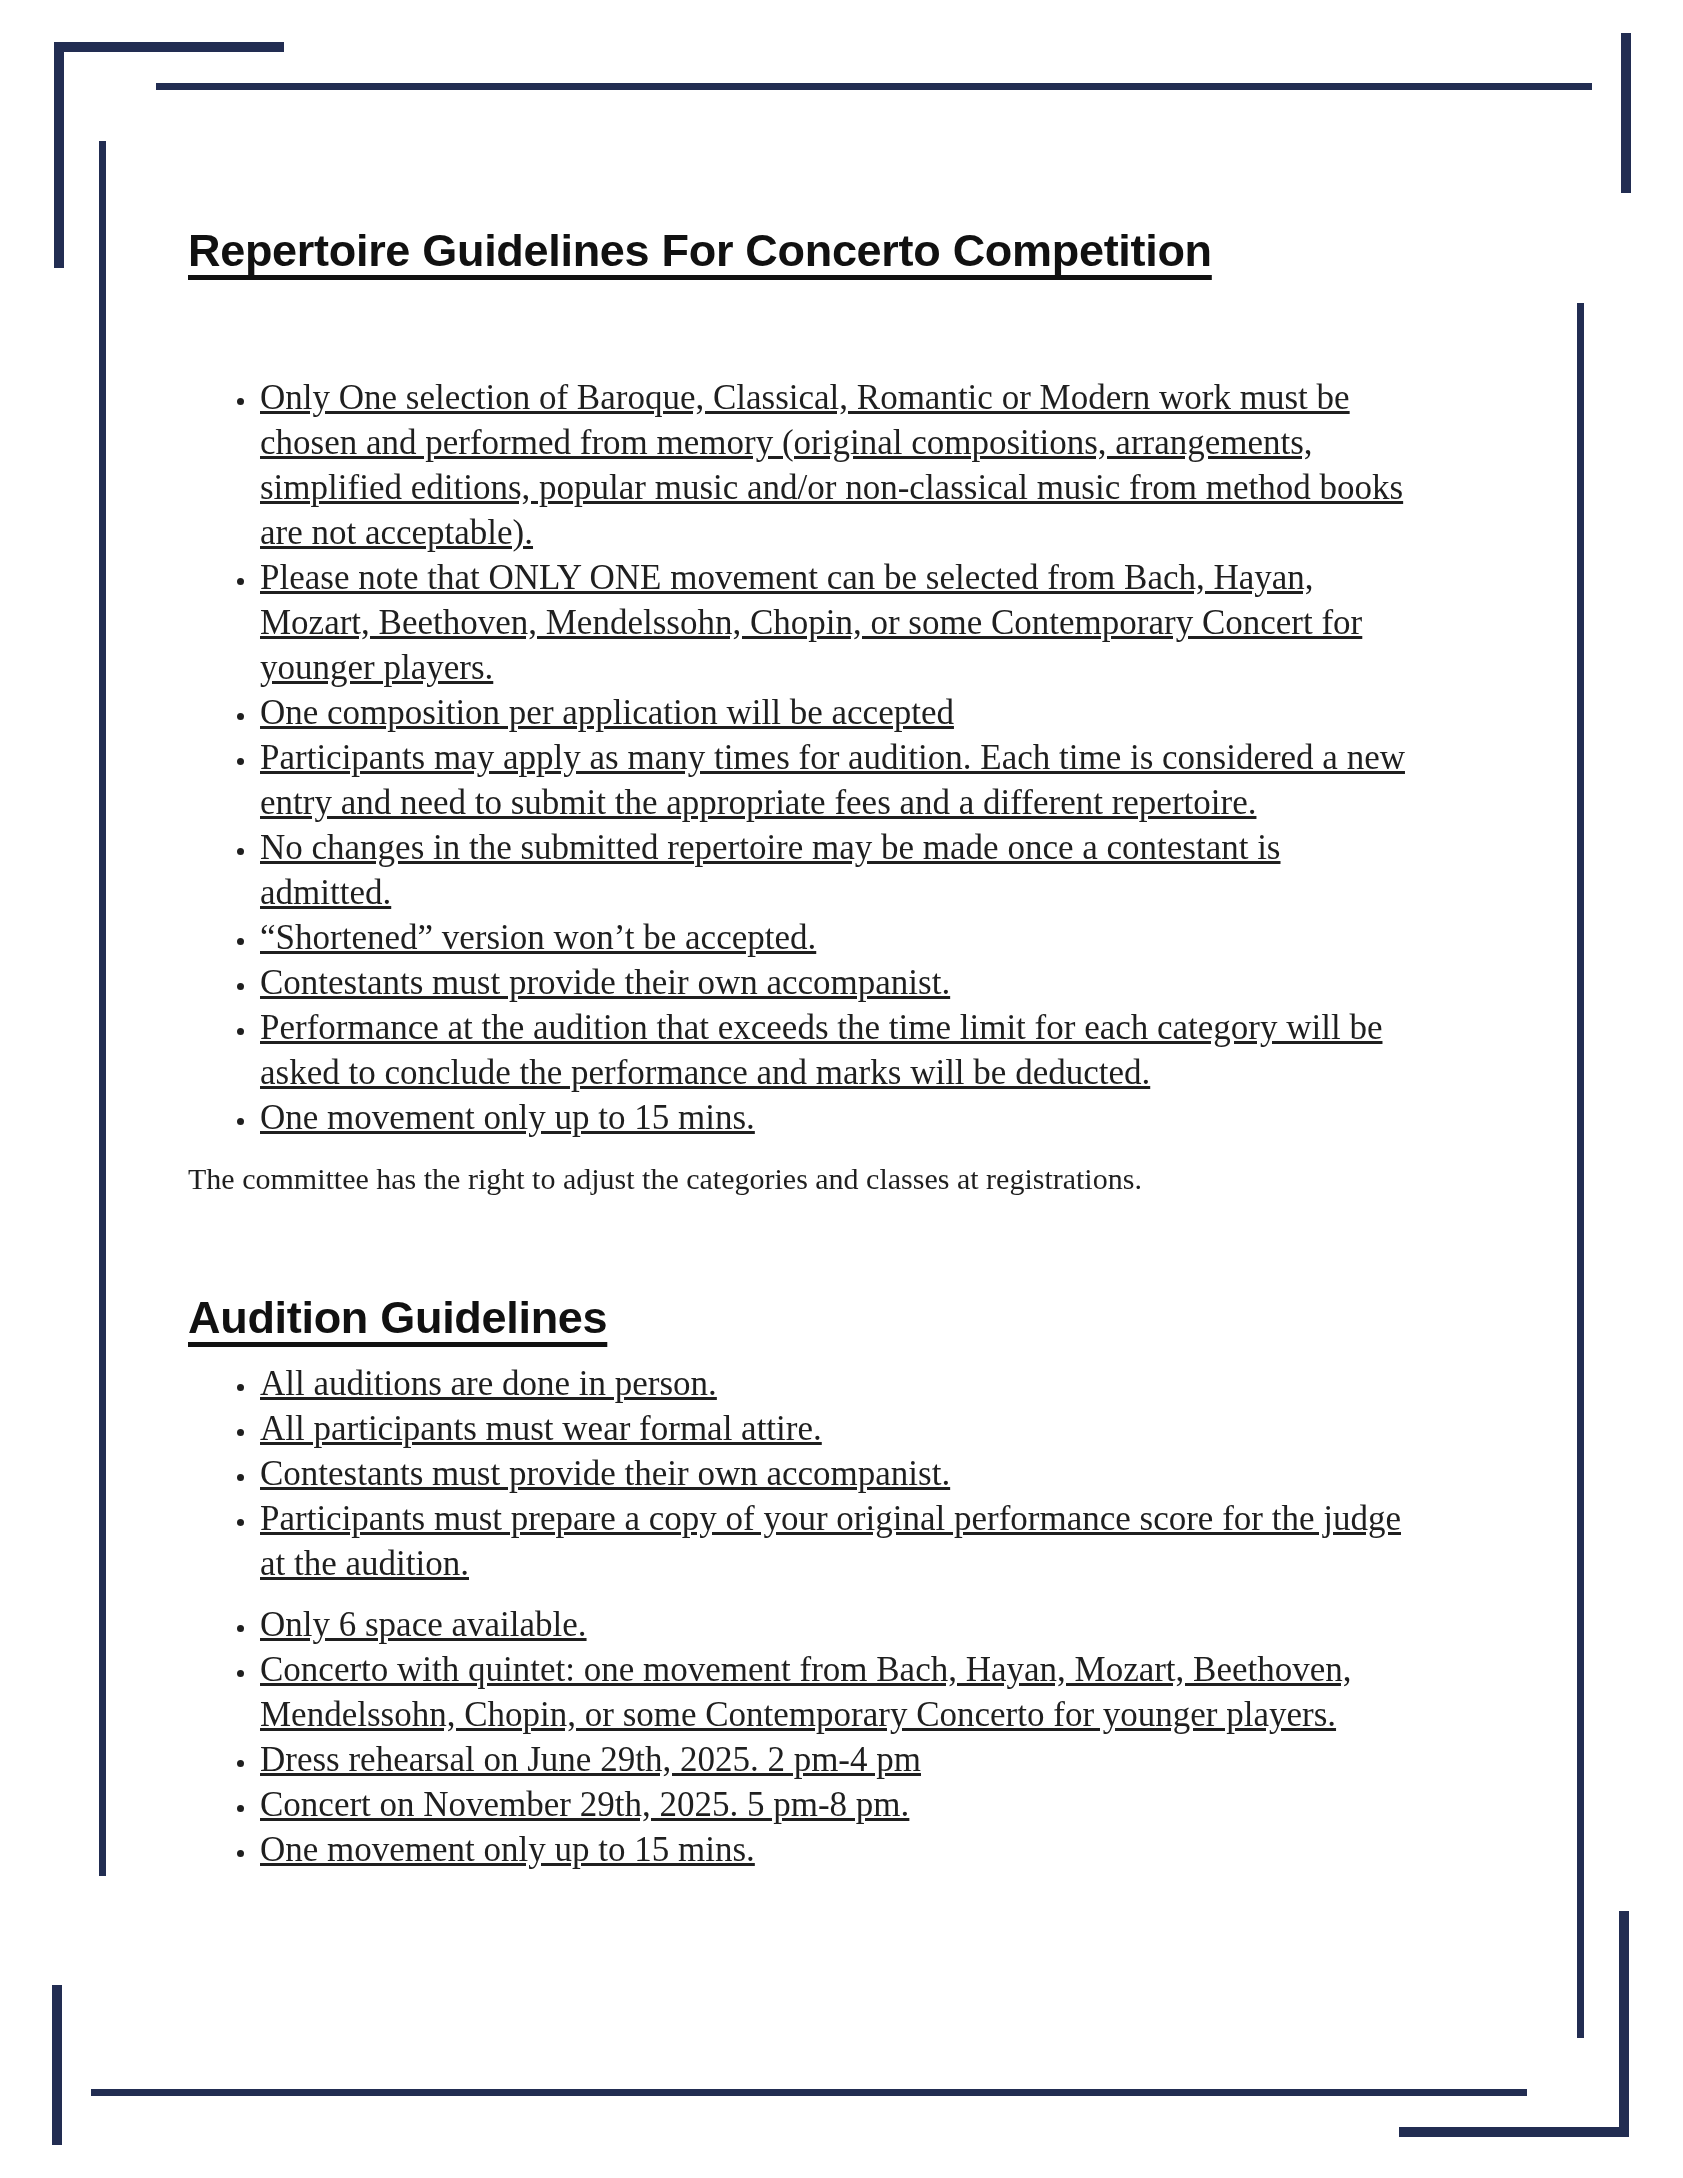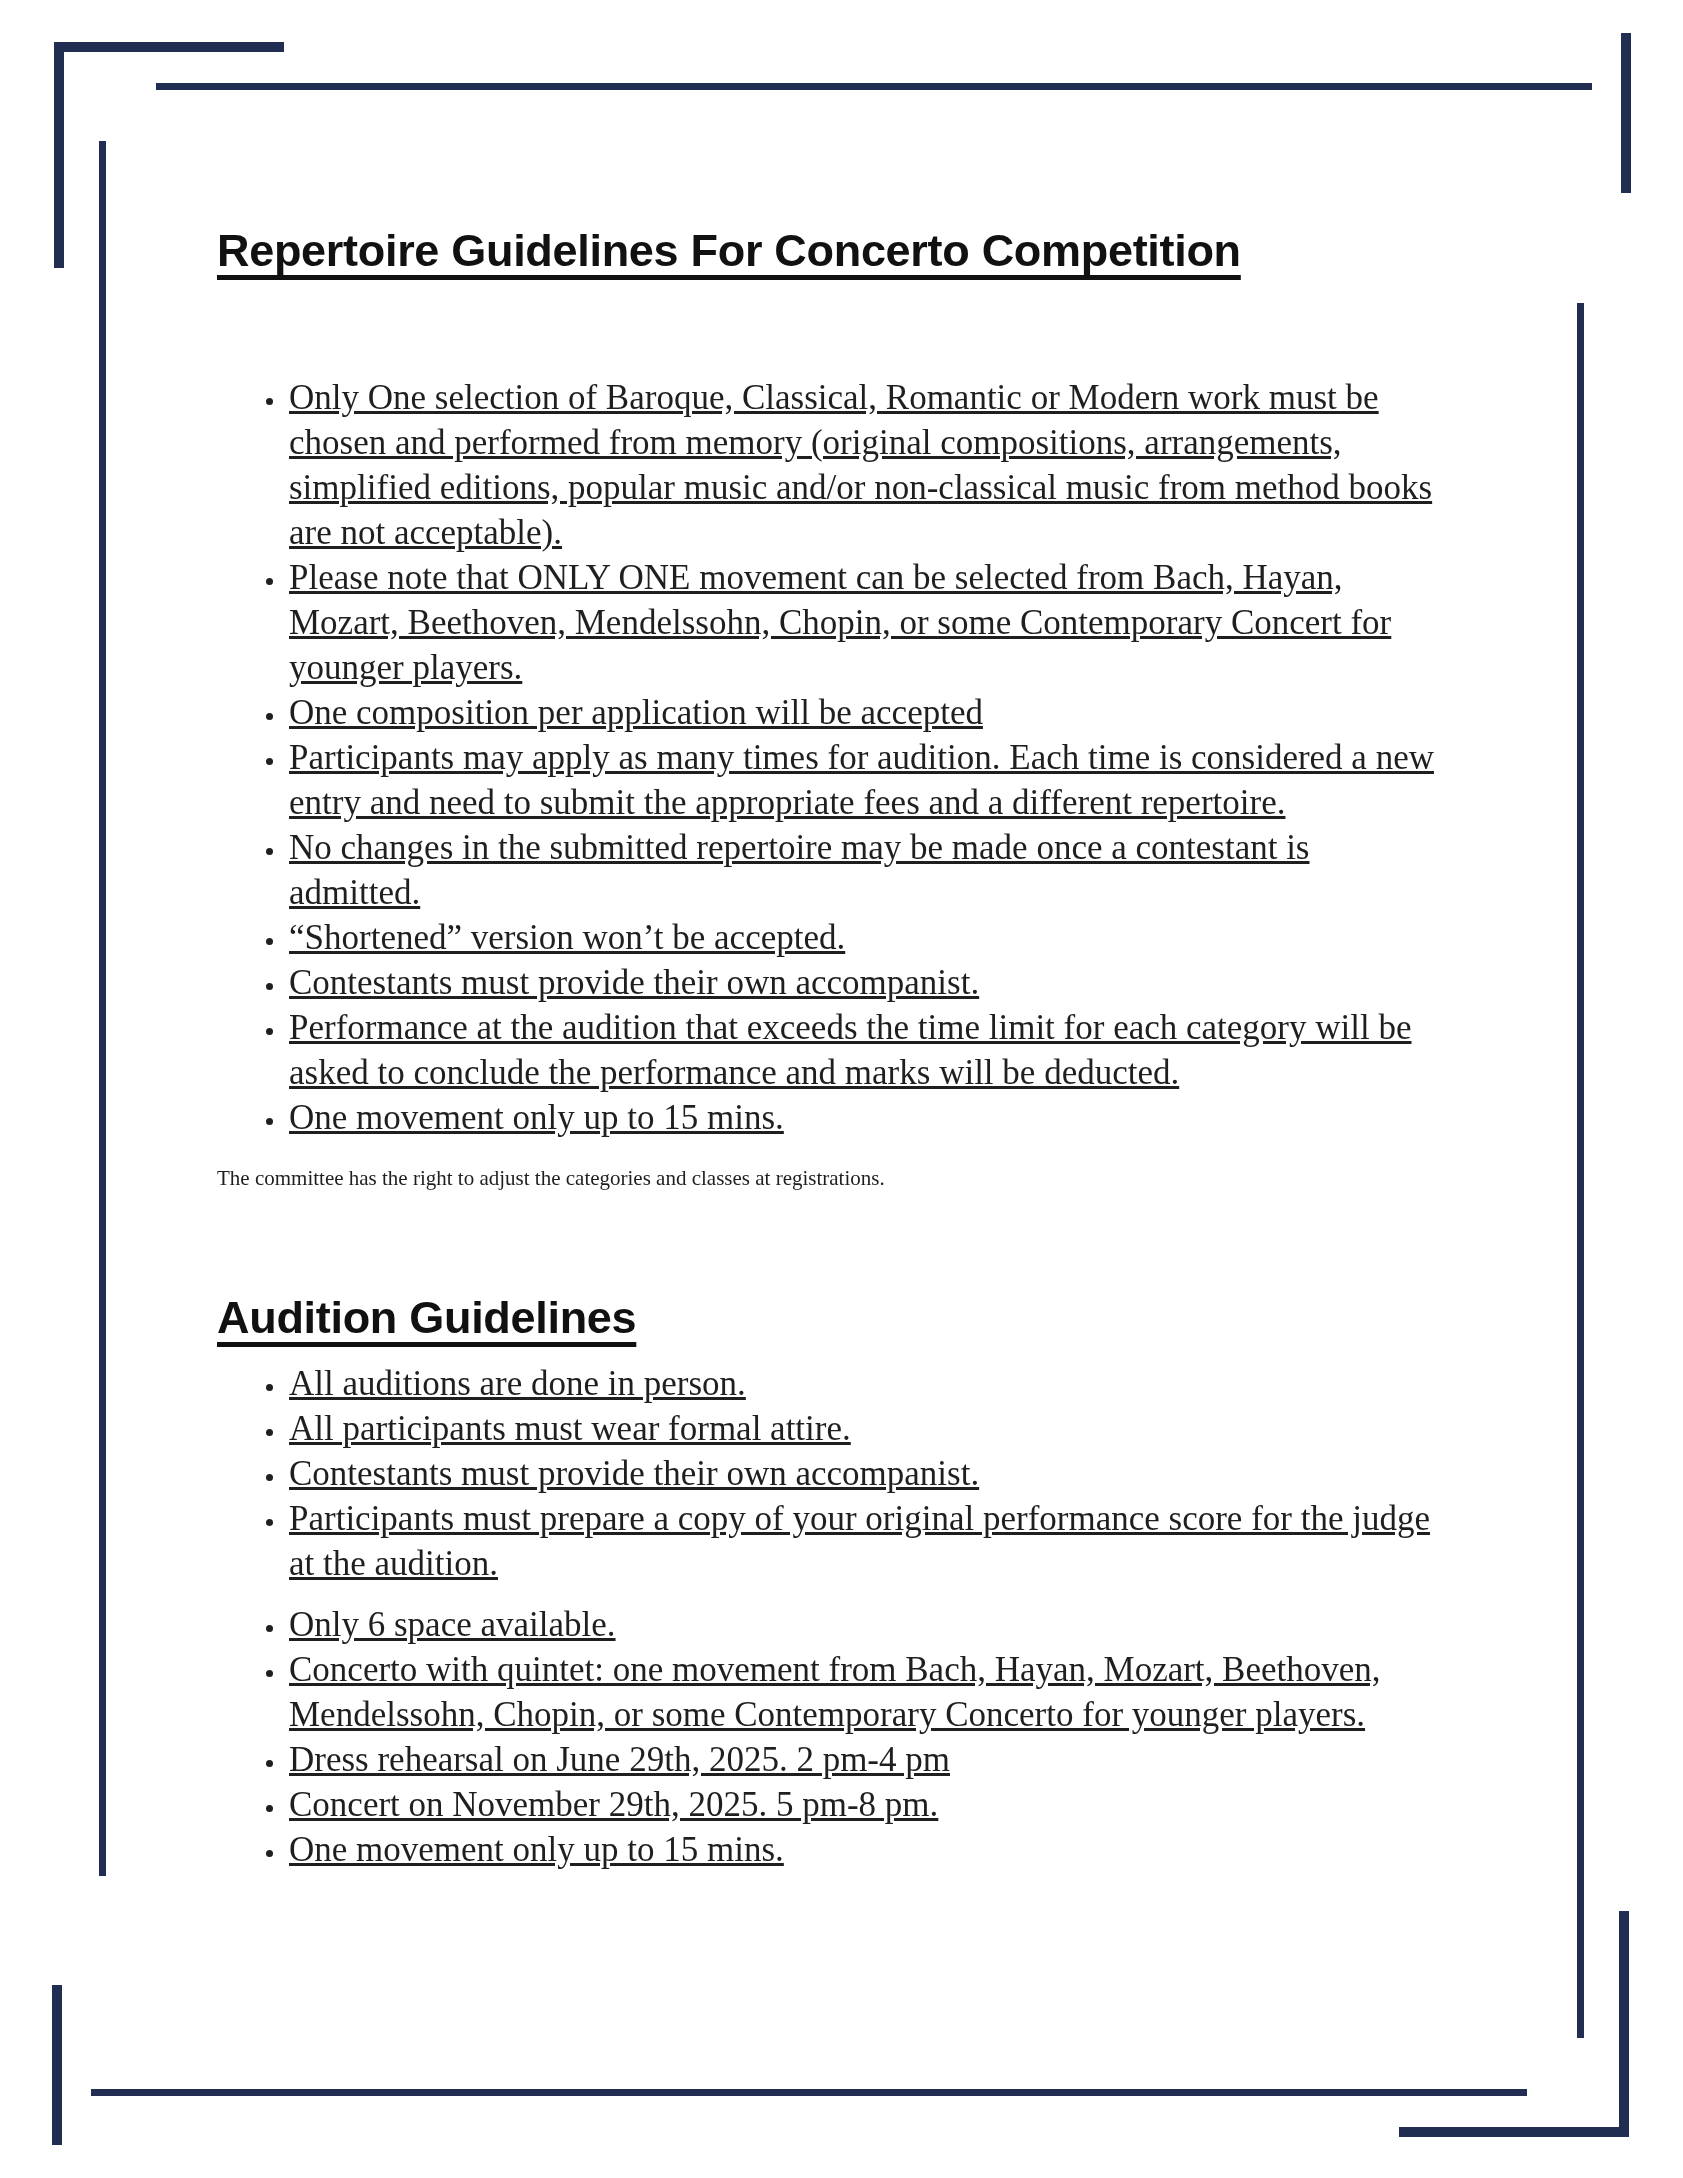--- a/index.html
+++ b/index.html
@@ -19,21 +19,21 @@
   .tr-segment-v { left: 1621px;top: 33px;   width: 10px;  height: 160px; }
   .left-rule    { left: 99px; top: 141px;  width: 7px;   height: 1735px; }
   .right-rule   { left: 1577px;top: 303px;  width: 7px;   height: 1735px; }
   .bottom-rule  { left: 91px;  top: 2089px; width: 1436px;height: 7px; }
   .br-bracket-v { left: 1619px;top: 1911px; width: 10px;  height: 226px; }
   .br-bracket-h { left: 1399px;top: 2127px; width: 230px; height: 10px; }
   .bl-segment-v { left: 52px;  top: 1985px; width: 10px;  height: 160px; }
 
   .content {
     position: absolute;
-    left: 217px;
+    left: 188px;
     top: 223px;
     width: 1242px;
     color: #1f1f1f;
   }
   .section-heading {
     font-family: "Liberation Sans", sans-serif;
     font-weight: 700;
     color: #111111;
     font-size: 45px;
     line-height: 55px;
@@ -56,21 +56,21 @@
     text-decoration: underline;
   }
   ul.bullets li { padding-left: 2px; }
   ul.bullets li::marker { font-size: 24px; color: #1f1f1f; }
   .list-1 { margin-bottom: 51px; }
   .list-2 { margin-bottom: 91px; }
   .list-3 { margin-bottom: 0; }
 
   .footnote {
     margin: 0 0 89px 0;
-    font-size: 21px;
+    font-size: 30px;
     line-height: 45px;
   }
 </style>
 </head>
 <body>
 
 <div class="page">
 
   <div class="frame-line tl-bracket-v"></div>
   <div class="frame-line tl-bracket-h"></div>

